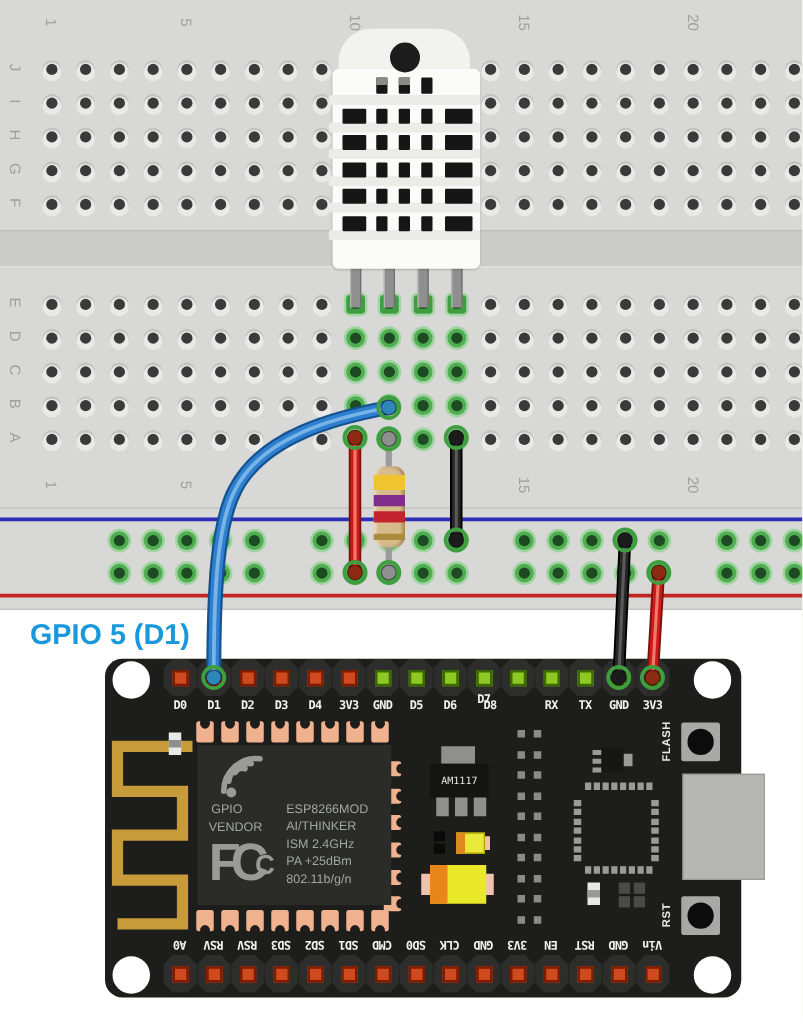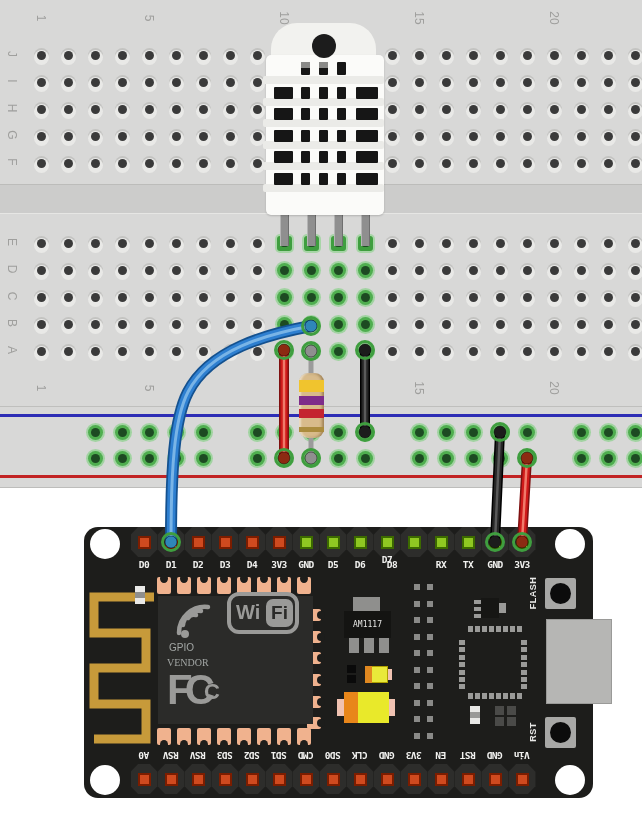--- a/index.html
+++ b/index.html
@@ -574,26 +574,29 @@
     </div>
   <div class="abs module"></div>
   <svg class="abs" style="left:170px;top:597px;" width="44" height="44">
     <g fill="none" stroke="#9a9a98" stroke-width="4.5" stroke-linecap="round">
       <path d="M9,36 A 26 26 0 0 1 38,10"></path>
       <path d="M13,28 A 16 16 0 0 1 31,14"></path>
       <path d="M18,21 A 7 7 0 0 1 26,18"></path>
     </g>
     <circle cx="15" cy="37" r="4" fill="#9a9a98"></circle>
   </svg>
-  <div class="abs wifi-logo">
-    <span class="abs wifi-wi">Wi</span>
-    <span class="abs wifi-fi">Fi</span>
-  </div>
   <div class="abs mod-text" style="left:169px;top:641px;">GPIO</div>
-  <div class="abs mod-text" style="left:167px;top:656px;font-family:Liberation Serif, serif;">VENDOR</div>
+  <div class="abs mod-text" style="left:167px;top:656px;">VENDOR</div>
+  <div class="abs mod-text" style="left:229px;top:641px;" id="mod-right-lines">
+      <div>ESP8266MOD</div>
+      <div>AI/THINKER</div>
+      <div>ISM 2.4GHz</div>
+      <div>PA +25dBm</div>
+      <div>802.11b/g/n</div>
+    </div>
   <div class="abs fcc" style="left:167px;top:666px;font-size:42px;letter-spacing:-8px;">FC</div>
   <div class="abs fcc" style="left:204px;top:679px;font-size:22px;">C</div>
 
   <div class="abs" style="left:353px;top:597px;width:27px;height:14px;background:#8f8f8d;"></div>
   <div class="abs" style="left:344px;top:611px;width:47px;height:27px;background:#141412;color:#e8e8e6;font-size:8px;text-align:center;line-height:27px;font-family:'DejaVu Sans Mono',monospace;">AM1117</div>
   <div class="abs" style="left:349px;top:638px;width:10px;height:15px;background:#8f8f8d;"></div>
   <div class="abs" style="left:364px;top:638px;width:10px;height:15px;background:#8f8f8d;"></div>
   <div class="abs" style="left:379px;top:638px;width:10px;height:15px;background:#8f8f8d;"></div>
 
   <div class="abs" style="left:347px;top:665px;width:9px;height:8px;background:#0a0a0a;"></div>
@@ -675,20 +678,21 @@
   <div class="abs usb"></div>
   <div class="abs btn-outer" style="left:545px;top:578px;">
     <div class="abs btn-inner"></div>
   </div>
   <div class="abs btn-label" style="left:511px;top:588px;">FLASH</div>
   <div class="abs btn-outer" style="left:545px;top:717px;">
     <div class="abs btn-inner"></div>
   </div>
   <div class="abs btn-label" style="left:511px;top:727px;">RST</div>
 
+  <div class="abs gpio-label" id="gpio-label" style="color: rgb(27, 152, 220);">GPIO 5 (D1)</div>
 
   <svg class="abs svg-layer" width="642" height="826" id="wire-svg">
       <path d="M311,351 L311,376" fill="none" stroke="#9b9b9b" stroke-width="5" stroke-linecap="round"></path>
       <path d="M311,436 L311,459" fill="none" stroke="#9b9b9b" stroke-width="5" stroke-linecap="round"></path>
       <circle cx="311" cy="351" r="8.5" fill="none" stroke="#3f9e3f" stroke-width="3"></circle>
       <circle cx="311" cy="351" r="6" fill="#8f8f8f" stroke="rgba(0,0,0,.45)"></circle>
       <circle cx="311" cy="458" r="8.5" fill="none" stroke="#3f9e3f" stroke-width="3"></circle>
       <circle cx="311" cy="458" r="6" fill="#8f8f8f" stroke="rgba(0,0,0,.45)"></circle>
       <path d="M284,350 L284,458" fill="none" stroke="#7e1010" stroke-width="10" stroke-linecap="round"></path>
       <path d="M284,350 L284,458" fill="none" stroke="#cf1a1a" stroke-width="7" stroke-linecap="round"></path>

